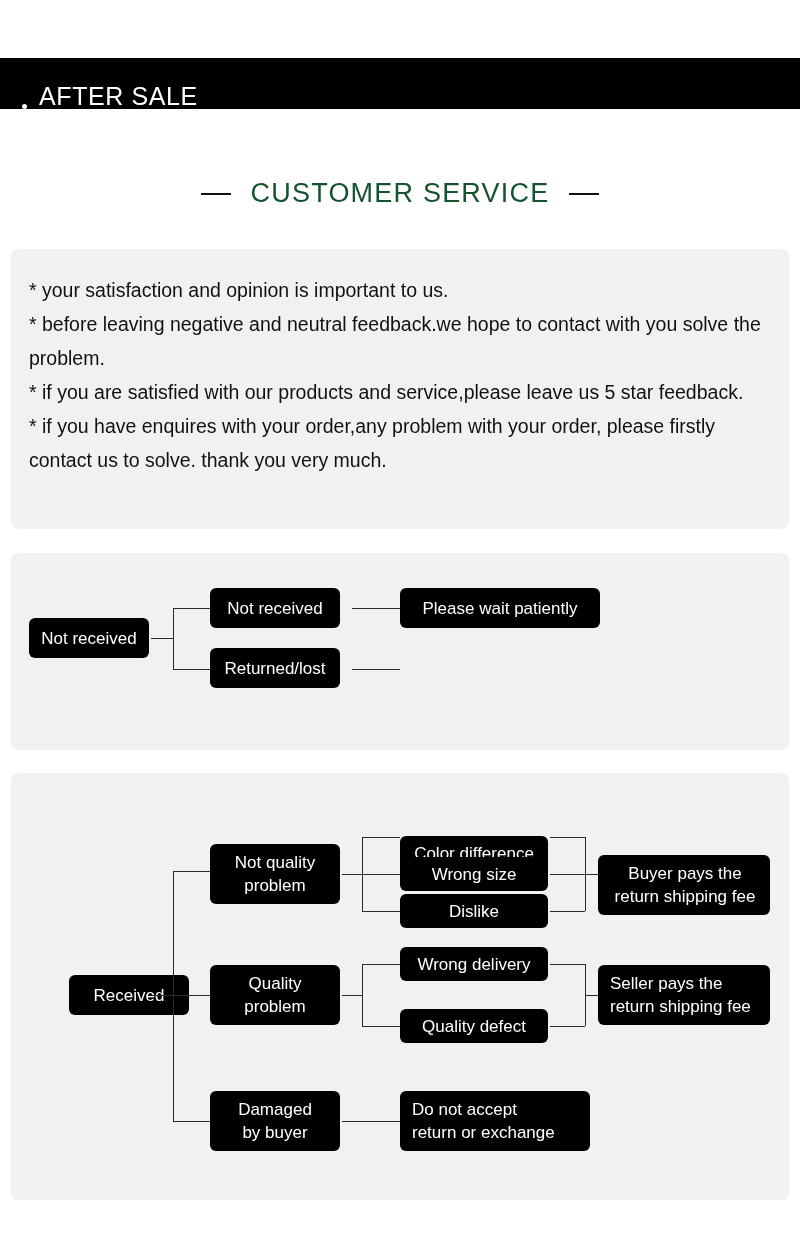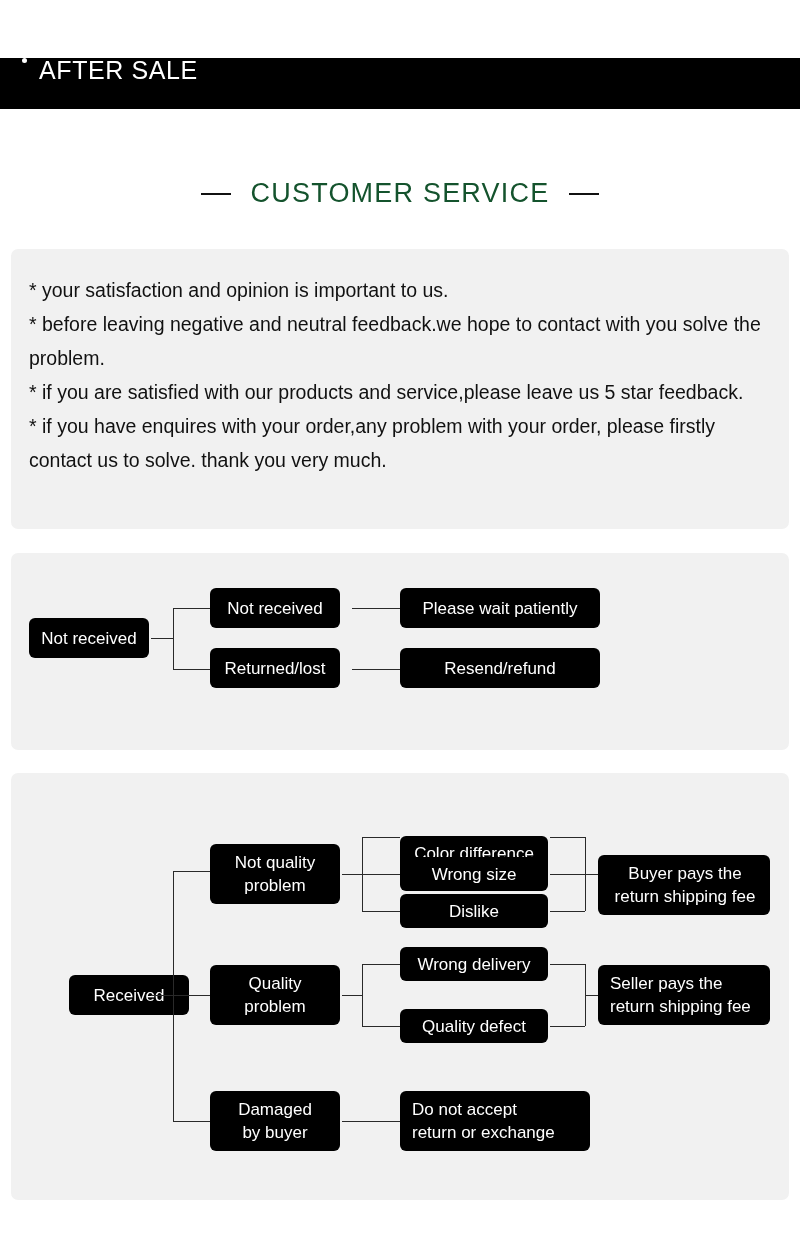--- a/index.html
+++ b/index.html
@@ -10,21 +10,21 @@
     font-family: "Liberation Sans", "DejaVu Sans", sans-serif;
   }
   body { width: 800px; min-height: 1250px; position: relative; overflow: hidden; }
 
   
   .header-bar {
     position: absolute;
     left: 0; top: 58px;
     width: 800px; height: 51px;
     background: #000000;
-    display: flex; align-items: flex-start;
+    display: flex; align-items: flex-end;
   }
   .header-dot {
     display: inline-block;
     width: 5px; height: 5px;
     background: #ffffff;
     border-radius: 50%;
     margin-left: 22px;
     margin-right: 12px;
     flex: 0 0 auto;
   }
@@ -147,23 +147,20 @@
   <div class="node center" style="left:199px; top:95px; width:130px; height:40px;">
     <span class="node-label">Returned/lost</span>
   </div>
 
   <div class="line-h" style="left:341px; top:55px; width:48px;"></div>
   <div class="line-h" style="left:341px; top:116px; width:48px;"></div>
 
   <div class="node center" style="left:389px; top:35px; width:200px; height:40px;">
     <span class="node-label">Please wait patiently</span>
   </div>
-  <div class="node center" style="left:389px; top:95px; width:200px; height:40px;">
-    <span class="node-label">Resend/refund</span>
-  </div>
 </div>
 
 <div class="panel" id="panel-flow-2">
 
   <div class="node center" style="left:18px; top:202px; width:120px; height:40px;margin-left:40px;">
     <span class="node-label">Received</span>
   </div>
 
   <div class="line-h" style="left:140px; top:222px; width:22px;"></div>
 

